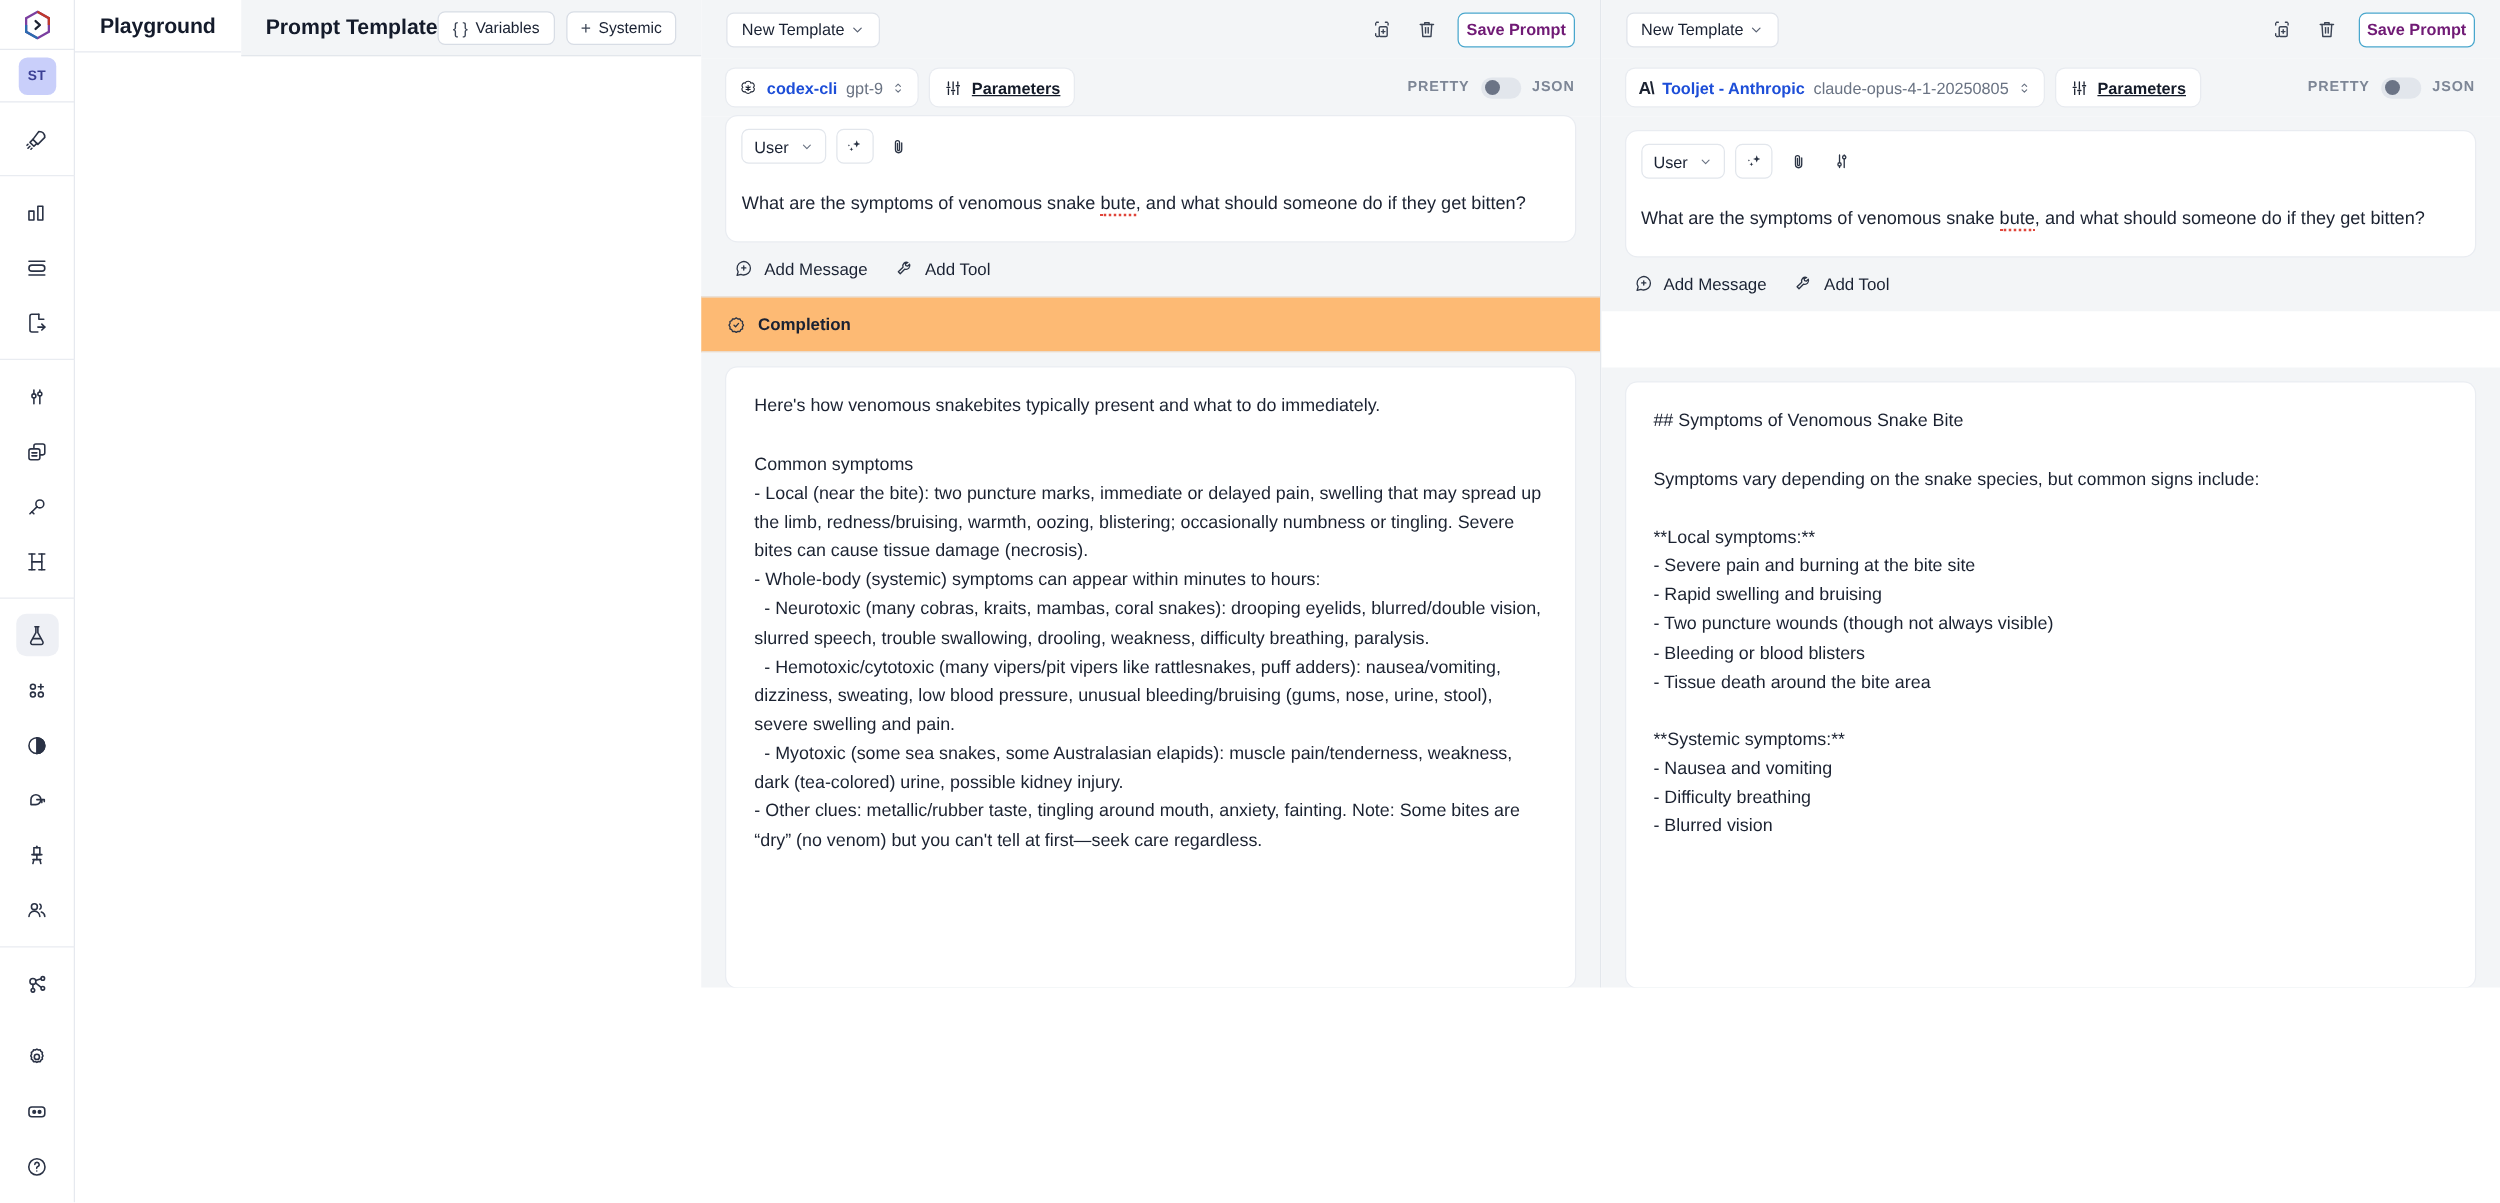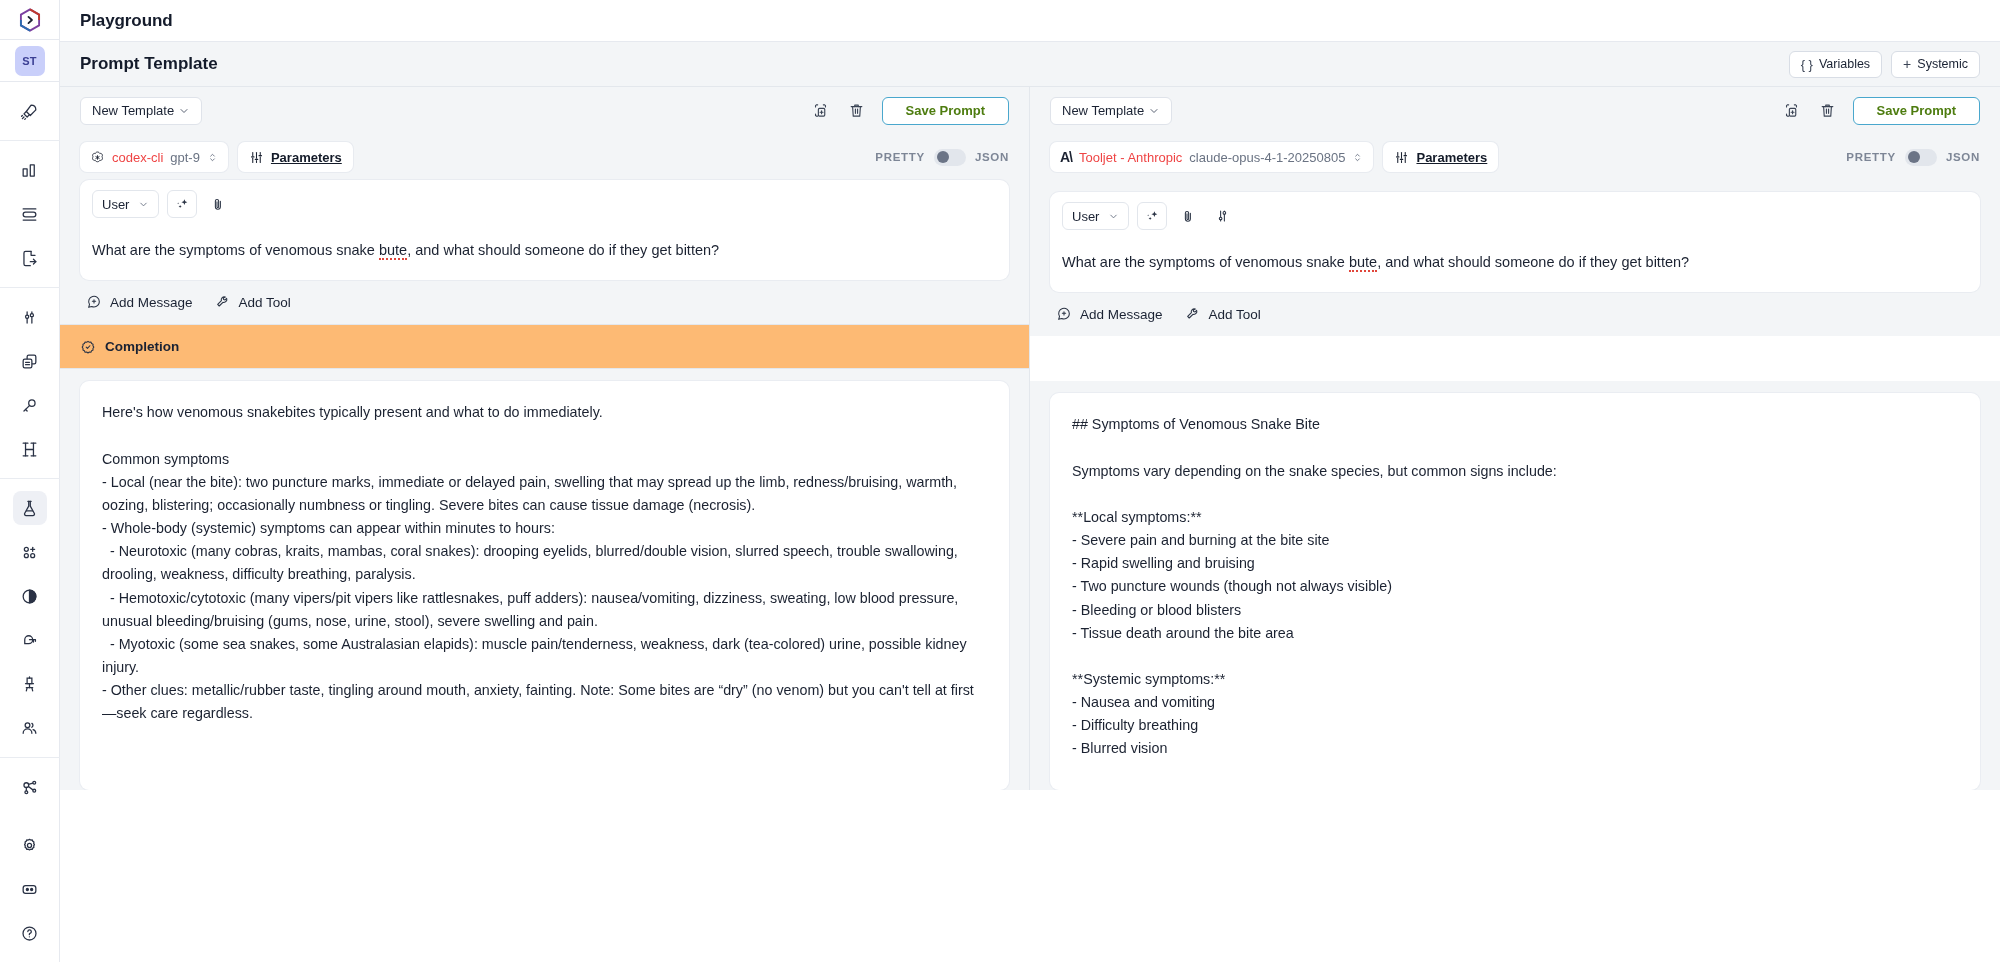--- a/index.html
+++ b/index.html
@@ -43,21 +43,21 @@
   .rail-btn {
     width: 34px; height: 34px; margin: 5px 0; border-radius: 8px;
     display: flex; align-items: center; justify-content: center;
     color: #2a3245; cursor: pointer;
   }
   .rail-btn.active { background: #eef0f5; }
   .rail-btn svg { display: block; }
   .rail-spacer { flex: 1; }
 
   
-  .main { flex: 1; display: flex; flex-direction: column; height: 790px; min-width: 0; }
+  .main { flex: 1; display: flex; flex-direction: row; height: 790px; min-width: 0; }
 
   .topbar {
     height: 42px; min-height: 42px;
     display: flex; align-items: center;
     padding: 0 20px;
     border-bottom: 1px solid #e6e9ef;
     background: #ffffff;
   }
   .topbar h1 { font-size: 17px; font-weight: 700; color: #141b2b; letter-spacing: -.1px; }
 
@@ -91,38 +91,38 @@
     border: 1px solid #dfe3ea; background: #ffffff;
     font-size: 13px; color: #1a2233; font-family: inherit;
     display: flex; align-items: center; gap: 4px; cursor: pointer;
   }
   .head-right { display: flex; align-items: center; gap: 14px; }
   .icon-btn {
     width: 22px; height: 22px; display: flex; align-items: center; justify-content: center;
     color: #3b4455; cursor: pointer; background: none; border: none; padding: 0;
   }
   .save-btn {
-    height: 28px; padding: 0 23px; border-radius: 6px;
+    height: 28px; padding: 0 6px; border-radius: 6px;
     border: 1px solid #49a7cd; background: #ffffff;
-    color: #4d7c0f; font-size: 13px; font-weight: 600; font-family: inherit;
+    color: #701a75; font-size: 13px; font-weight: 600; font-family: inherit;
     cursor: pointer;
   }
 
   .model-row {
     height: 46px; min-height: 46px;
     display: flex; align-items: center; justify-content: space-between;
     padding: 0 20px; background: #f3f5f7;
   }
   .model-left { display: flex; align-items: center; gap: 10px; }
   .model-chip {
     height: 30px; padding: 0 10px; border-radius: 7px; background: #ffffff;
     display: flex; align-items: center; gap: 7px; cursor: pointer;
     font-size: 13px; box-shadow: 0 0 0 1px #e8ebf0;
   }
-  .model-chip .m-name { font-weight: 400; color: #ef4444; }
+  .model-chip .m-name { font-weight: 700; color: #1d4ed8; }
   .model-chip .m-id { color: #6a7383; font-weight: 400; }
   .params-chip {
     height: 30px; padding: 0 11px; border-radius: 7px; background: #ffffff;
     display: flex; align-items: center; gap: 7px; cursor: pointer;
     font-size: 13px; font-weight: 600; color: #131a28;
     box-shadow: 0 0 0 1px #e8ebf0;
     text-decoration: underline;
   }
   .toggle-wrap { display: flex; align-items: center; gap: 9px; }
   .toggle-lbl { font-size: 11.5px; letter-spacing: .7px; color: #7d8696; font-weight: 600; }

